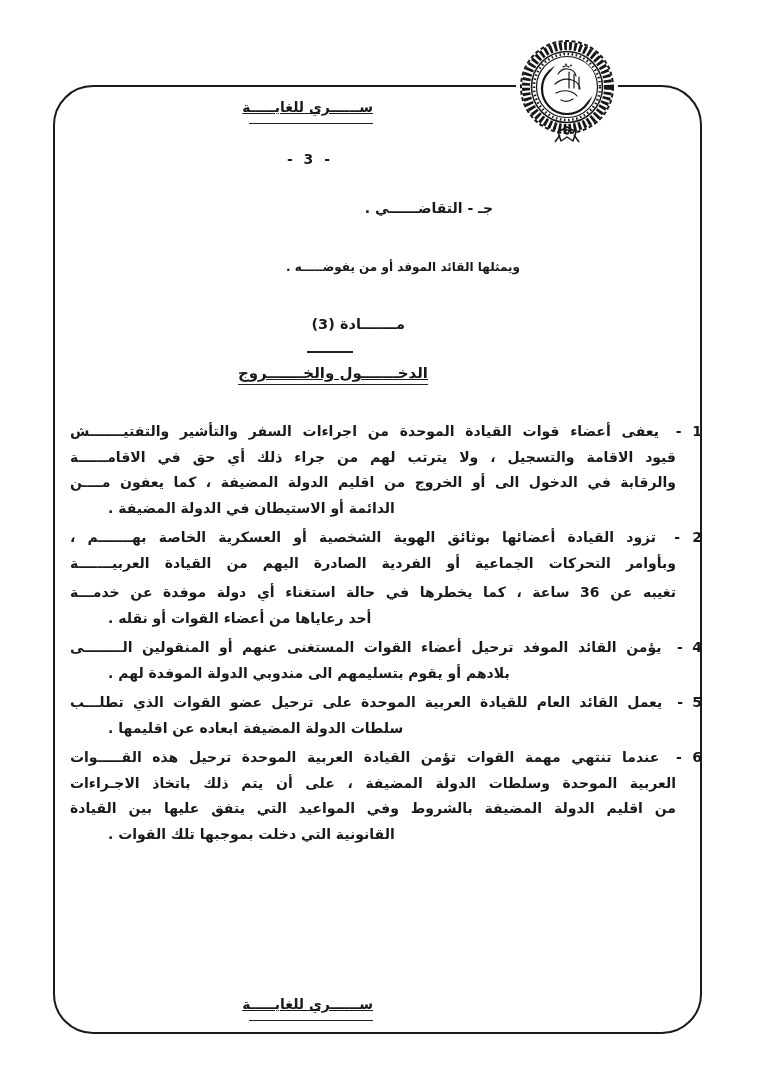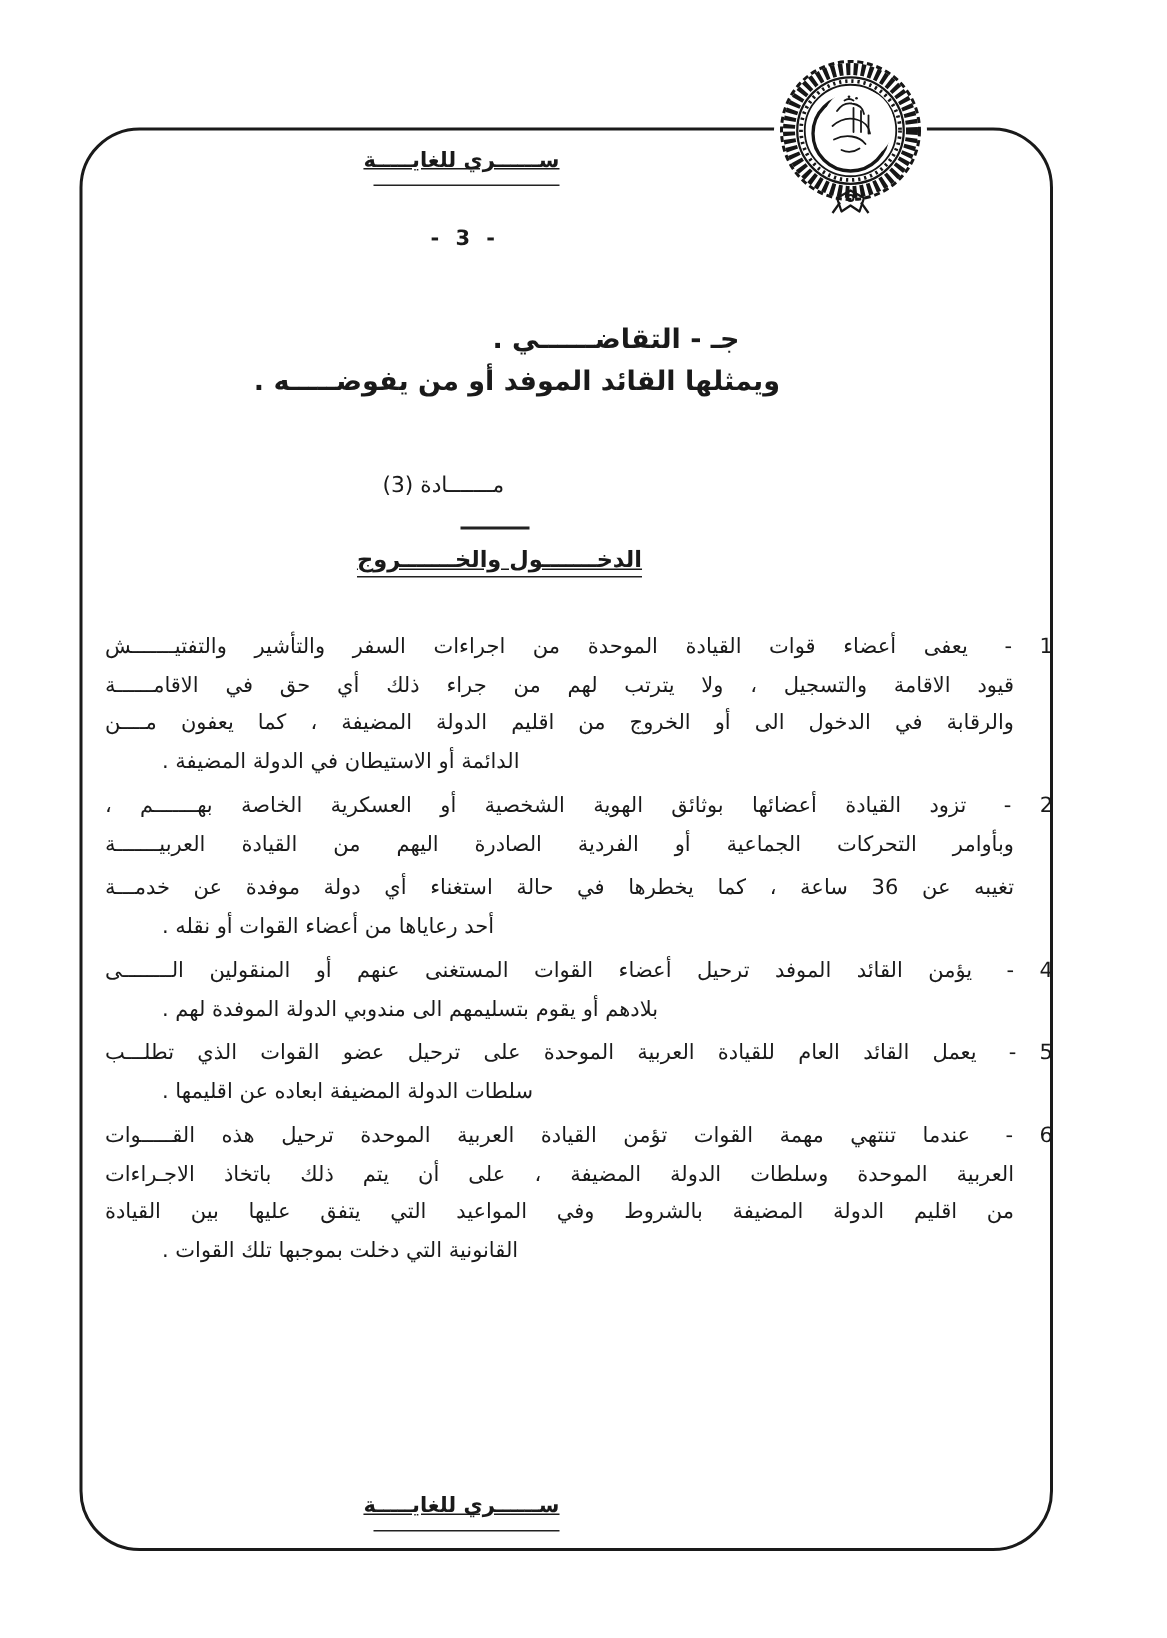--- a/index.html
+++ b/index.html
@@ -36,39 +36,39 @@
     position: absolute;
     left: 268px; top: 151px;
     width: 84px;
     text-align: center;
     font-size: 14px;
     font-weight: bold;
     letter-spacing: 3px;
   }
   .clause-label {
     position: absolute;
-    right: 285px; top: 216px;
+    right: 285px; top: 200px;
     direction: rtl;
-    font-size: 18px; font-weight: bold;
+    font-size: 14px; font-weight: bold;
     white-space: nowrap;
   }
   .clause-text {
     position: absolute;
-    right: 258px; top: 244px;
+    right: 258px; top: 260px;
     direction: rtl;
-    font-size: 18px; font-weight: bold;
+    font-size: 12px; font-weight: bold;
     white-space: nowrap;
   }
   .article-title {
     position: absolute;
     left: 255px; top: 316px;
     width: 150px;
-    text-align: left;
+    text-align: right;
     direction: rtl;
-    font-size: 14.5px; font-weight: normal;
+    font-size: 14.5px; font-weight: bold;
     white-space: nowrap;
   }
   .article-title-rule {
     position: absolute;
     left: 307px; top: 351px;
     width: 46px; height: 2px;
     background: #222;
   }
   .section-title {
     position: absolute;
@@ -84,21 +84,21 @@
     border-bottom: 1.5px solid #222;
     padding-bottom: 2px;
     text-align: center;
   }
   .article-body {
     position: absolute;
     left: 70px; top: 419px;
     width: 632px;
     direction: rtl;
     font-size: 14px;
-    font-weight: normal;
+    font-weight: bold;
     line-height: 25.5px;
   }
   .para { margin-bottom: 4px; }
   .pline { text-align: justify; text-align-last: justify; }
   .pline.cont { padding-right: 26px; }
   .pline.last { text-align-last: left; padding-left: 38px; }
   .pnum { margin-left: 6px; white-space: nowrap; }
   .emblem {
     position: absolute;
     left: 514px; top: 32px;

